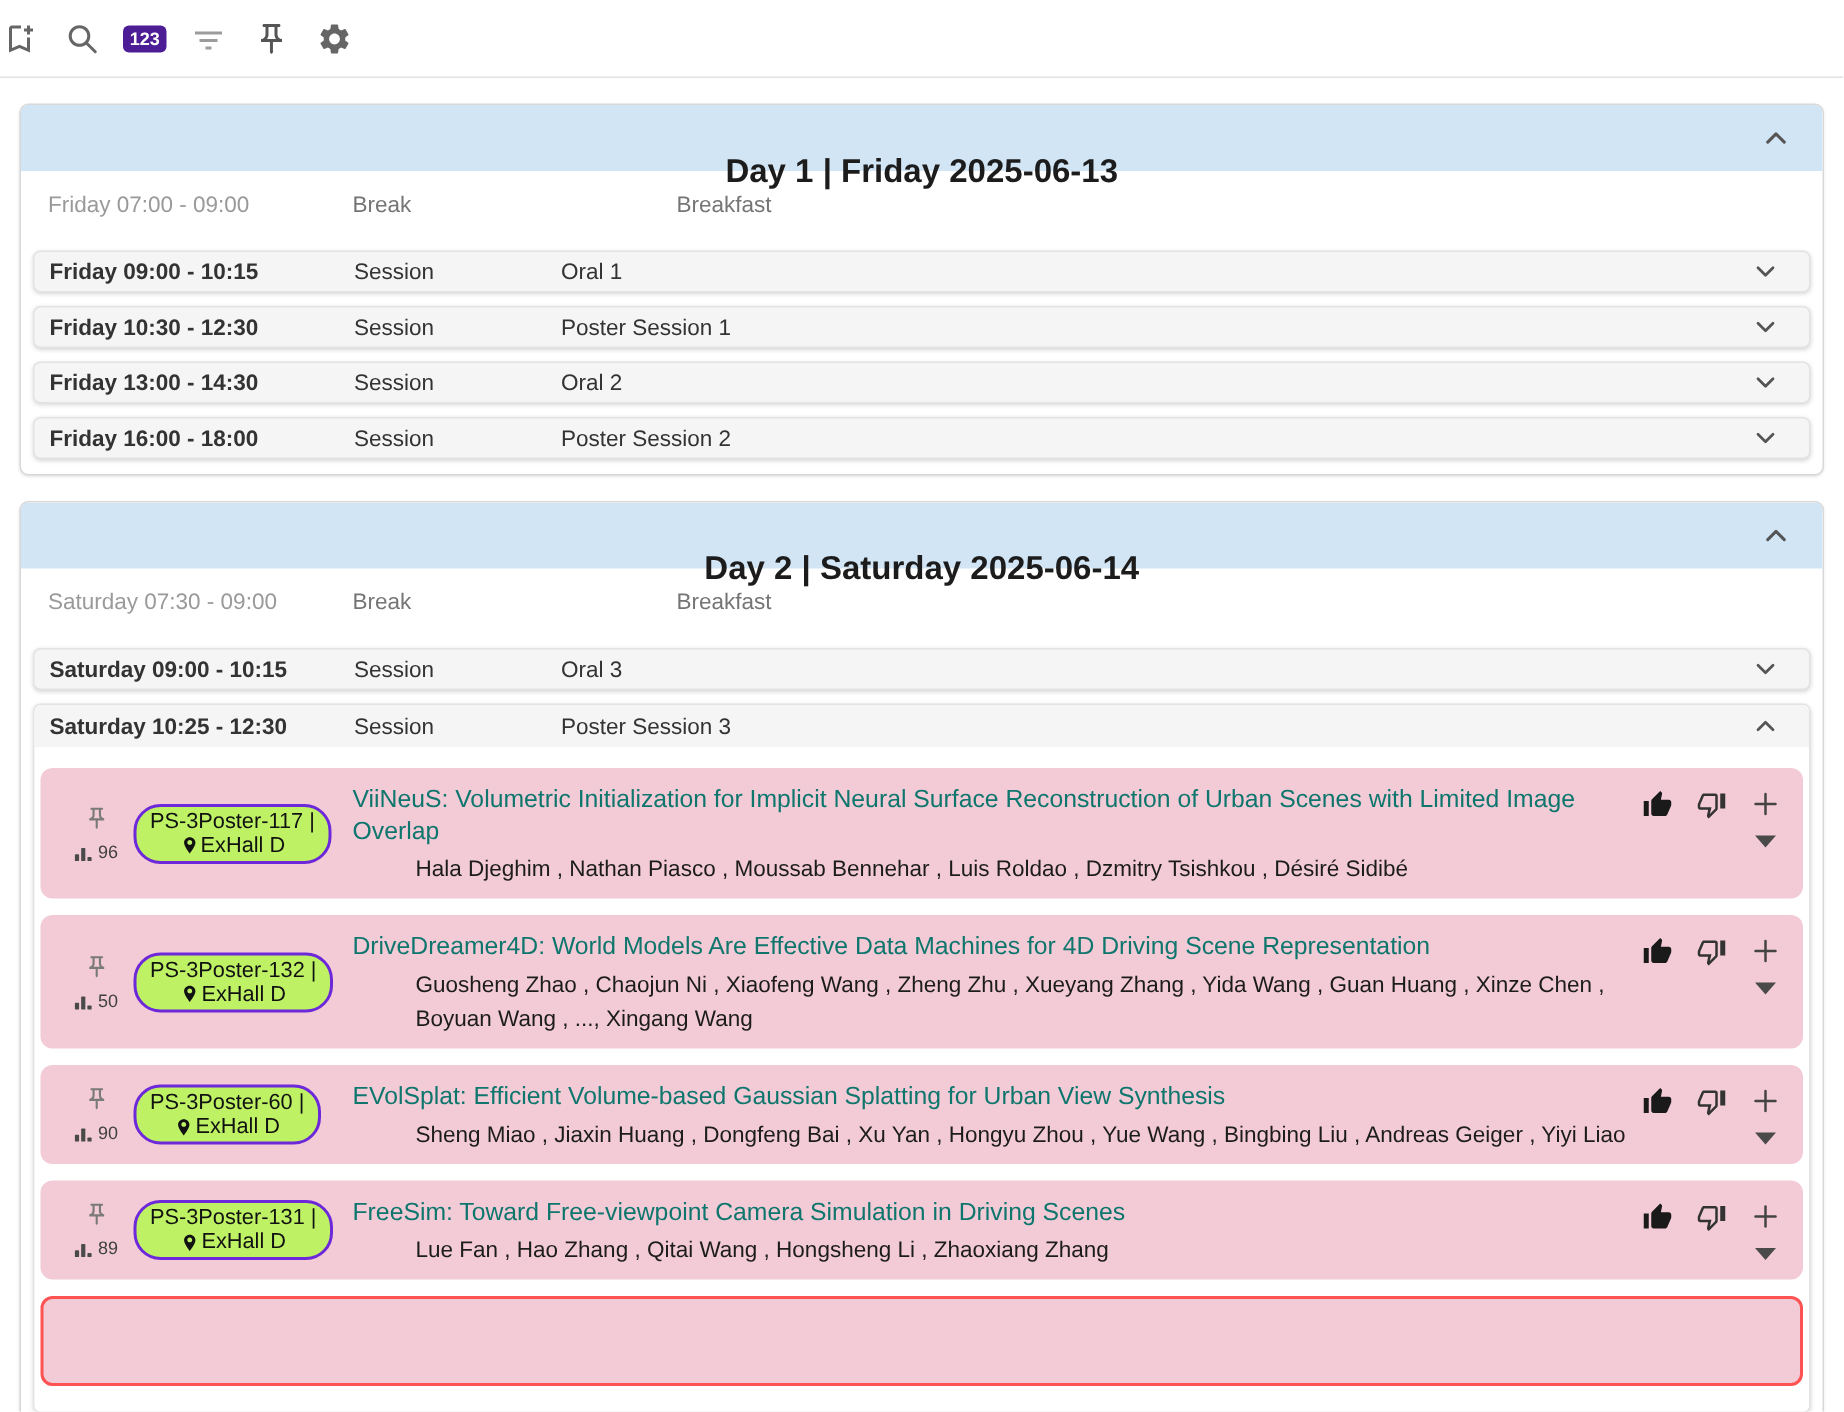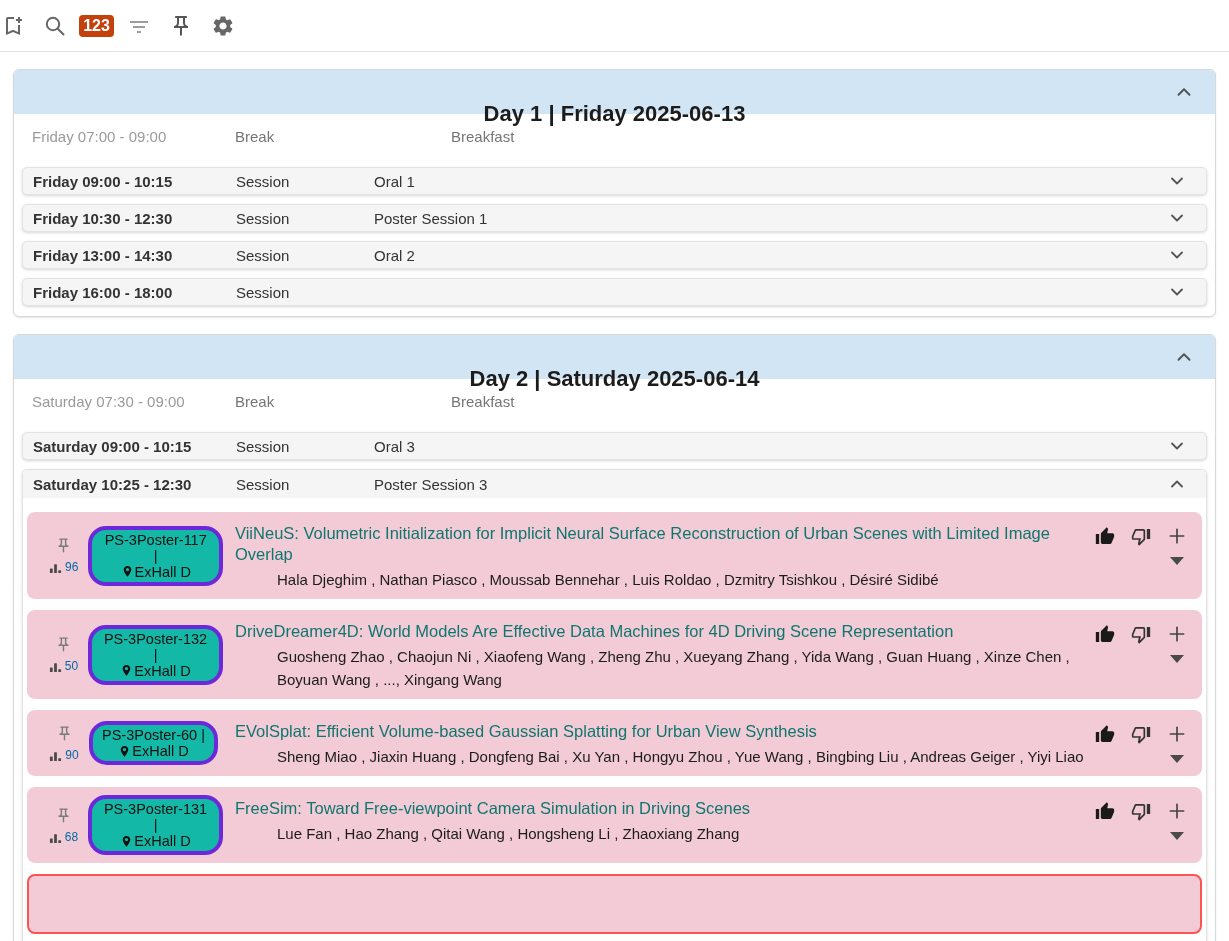--- a/index.html
+++ b/index.html
@@ -8,21 +8,21 @@
   }
   *{box-sizing:border-box; margin:0; padding:0;}
   html,body{width:1229px; height:941px; overflow:hidden; background:#fff;
     font-family:"Liberation Sans", sans-serif; color:#212121;}
   
   .topbar{height:52px; display:flex; align-items:center; border-bottom:1px solid #e2e2e2; background:#fff;}
   .topbar-title{flex:1; text-align:center; font-size:23px; font-weight:400; color:#1f1f1f; letter-spacing:-0.2px; padding-left:60px;}
   .topbar-icons{display:flex; align-items:center; gap:17px; padding:0 18px 0 0;}
   .tb-icon{width:25px; height:25px; display:flex; align-items:center; justify-content:center; cursor:pointer;}
   .tb-icon svg{display:block;}
-  .num-badge{background:#c2410c; color:#fff; font-size:16px; font-weight:bold; border-radius:4px; padding:3px 4px; line-height:1;}
+  .num-badge{background:#4c1d95; color:#fff; font-size:12px; font-weight:bold; border-radius:4px; padding:3px 4px; line-height:1;}
   
   .day-card{margin:17px 13px 0 13px; background:#fff; border:1px solid #d8d8d8; border-radius:6px;
     box-shadow:0 1px 2px rgba(0,0,0,.10); overflow:hidden; padding-bottom:10px;}
   .day-header{height:44px; background:var(--blue); display:flex; align-items:center; justify-content:center;
     position:relative; cursor:pointer;}
   .day-title{font-size:22px; font-weight:bold; color:#1c1c1c;margin-top:44px;}
   .day-header .chev{position:absolute; right:20px; top:50%; transform:translateY(-50%);}
   
   .row-grid{display:grid; grid-template-columns:163px 98px auto; align-items:center;gap:40px;}
   .break-row{height:44px; padding-left:18px; font-size:15px;}
@@ -38,22 +38,22 @@
   
   .session-expanded{margin:9px 8px 0 8px; background:#fff; border:1px solid #e3e3e3; border-radius:5px;
     box-shadow:0 1px 3px rgba(0,0,0,.16); overflow:hidden;}
   .session-expanded .session-row{margin:0; border:none; border-radius:5px 5px 0 0; box-shadow:none;}
   .poster-list{padding:14px 4px 6px 4px; background:#fff;}
   
   .poster{display:flex; align-items:center; background:var(--pink); border-radius:8px; margin:0 0 11px 0; min-height:60px; padding:8px 0;}
   .poster.highlighted{border:2px solid var(--red);}
   .poster-left{flex:0 0 196px; display:flex; align-items:center; padding-left:12px;}
   .pin-score{width:50px; display:flex; flex-direction:column; align-items:center; gap:2px;}
-  .score{display:flex; align-items:flex-end; gap:3px; font-size:12px; color:#0369a1; font-weight:500;}
-  .chip{background:#14b8a6; border:4px solid #6d28d9; border-radius:18px; padding:2px 9px; text-align:center;
+  .score{display:flex; align-items:flex-end; gap:3px; font-size:12px; color:#404040; font-weight:500;}
+  .chip{background:#bef264; border:2px solid #6d28d9; border-radius:18px; padding:2px 9px; text-align:center;
     font-size:14.5px; color:#111; line-height:16px; min-width:112px;}
   .chip .room-line{display:flex; align-items:center; justify-content:center; gap:1px;}
   .poster-main{flex:1; align-self:flex-start; padding:3px 10px 0 12px;}
   .poster-title{font-size:16.5px; font-weight:normal; color:#0f766e; line-height:21px;}
   .poster-authors{font-size:15px; color:#1c1c1c; line-height:23px; margin-top:3px;margin-left:42px;}
   .poster-actions{flex:0 0 106px; align-self:flex-start; display:flex; flex-direction:column; align-items:flex-end; padding:6px 15px 0 0;}
   .action-row{display:flex; align-items:center; gap:16px;}
   .act{width:20px; height:20px; display:flex; align-items:center; justify-content:center; cursor:pointer;}
   .tri-down{width:0; height:0; border-left:7px solid transparent; border-right:7px solid transparent;
     border-top:8px solid #4a4a4a; margin:11px 3px 0 0; cursor:pointer;}
@@ -130,20 +130,21 @@
     <span class="t-time">Friday 13:00 - 14:30</span>
     <span class="t-type">Session</span>
     <span class="t-name">Oral 2</span>
     <svg class="row-chev" width="20" height="20" viewBox="0 0 24 24" fill="none" stroke="#555" stroke-width="2.2" stroke-linecap="round" stroke-linejoin="round">
             <polyline points="6,9 12,15 18,9"></polyline>
           </svg>
   </div>
         <div class="session-row row-grid">
     <span class="t-time">Friday 16:00 - 18:00</span>
     <span class="t-type">Session</span>
+    <span class="t-name">Poster Session 2</span>
     <svg class="row-chev" width="20" height="20" viewBox="0 0 24 24" fill="none" stroke="#555" stroke-width="2.2" stroke-linecap="round" stroke-linejoin="round">
             <polyline points="6,9 12,15 18,9"></polyline>
           </svg>
   </div>
       </div>
   </section>
     <section class="day-card">
     <div class="day-header">
       <span class="day-title">Day 2 | Saturday 2025-06-14</span>
       <svg class="chev" width="22" height="22" viewBox="0 0 24 24" fill="none" stroke="#555" stroke-width="2.2" stroke-linecap="round" stroke-linejoin="round">
@@ -346,21 +347,21 @@
           <svg width="17" height="17" viewBox="0 0 24 24" fill="#7a7a7a">
                       <path d="M14 4v5c0 1.12.37 2.16 1 3H9c.65-.86 1-1.9 1-3V4h4m3-2H7c-.55 0-1 .45-1 1s.45 1 1 1h1v5c0 1.66-1.34 3-3 3v2h5.97v7l1 1 1-1v-7H19v-2c-1.66 0-3-1.34-3-3V4h1c.55 0 1-.45 1-1s-.45-1-1-1z"></path>
                     </svg>
         </span>
         <span class="score">
           <svg width="13" height="13" viewBox="0 0 14 14" fill="#4a4a4a">
                       <rect x="1" y="8" width="3" height="5" rx="0.6"></rect>
                       <rect x="5.5" y="3.5" width="3" height="9.5" rx="0.6"></rect>
                       <rect x="10" y="10" width="3" height="3" rx="0.6"></rect>
                     </svg>
-          <span class="score-num">68</span>
+          <span class="score-num">89</span>
         </span>
       </div>
       <div class="chip">
         <div class="code-line">PS-3Poster-131 |</div>
         <div class="room-line">
           <span class="pin-icon-sm">
             <svg width="13" height="13" viewBox="0 0 24 24" fill="#111">
                         <path d="M12 2C8.13 2 5 5.13 5 8.5c0 5.25 7 13.5 7 13.5s7-8.25 7-13.5C19 5.13 15.87 2 12 2zm0 9.5c-1.66 0-3-1.34-3-3s1.34-3 3-3 3 1.34 3 3-1.34 3-3 3z"></path>
                       </svg>
           </span>

